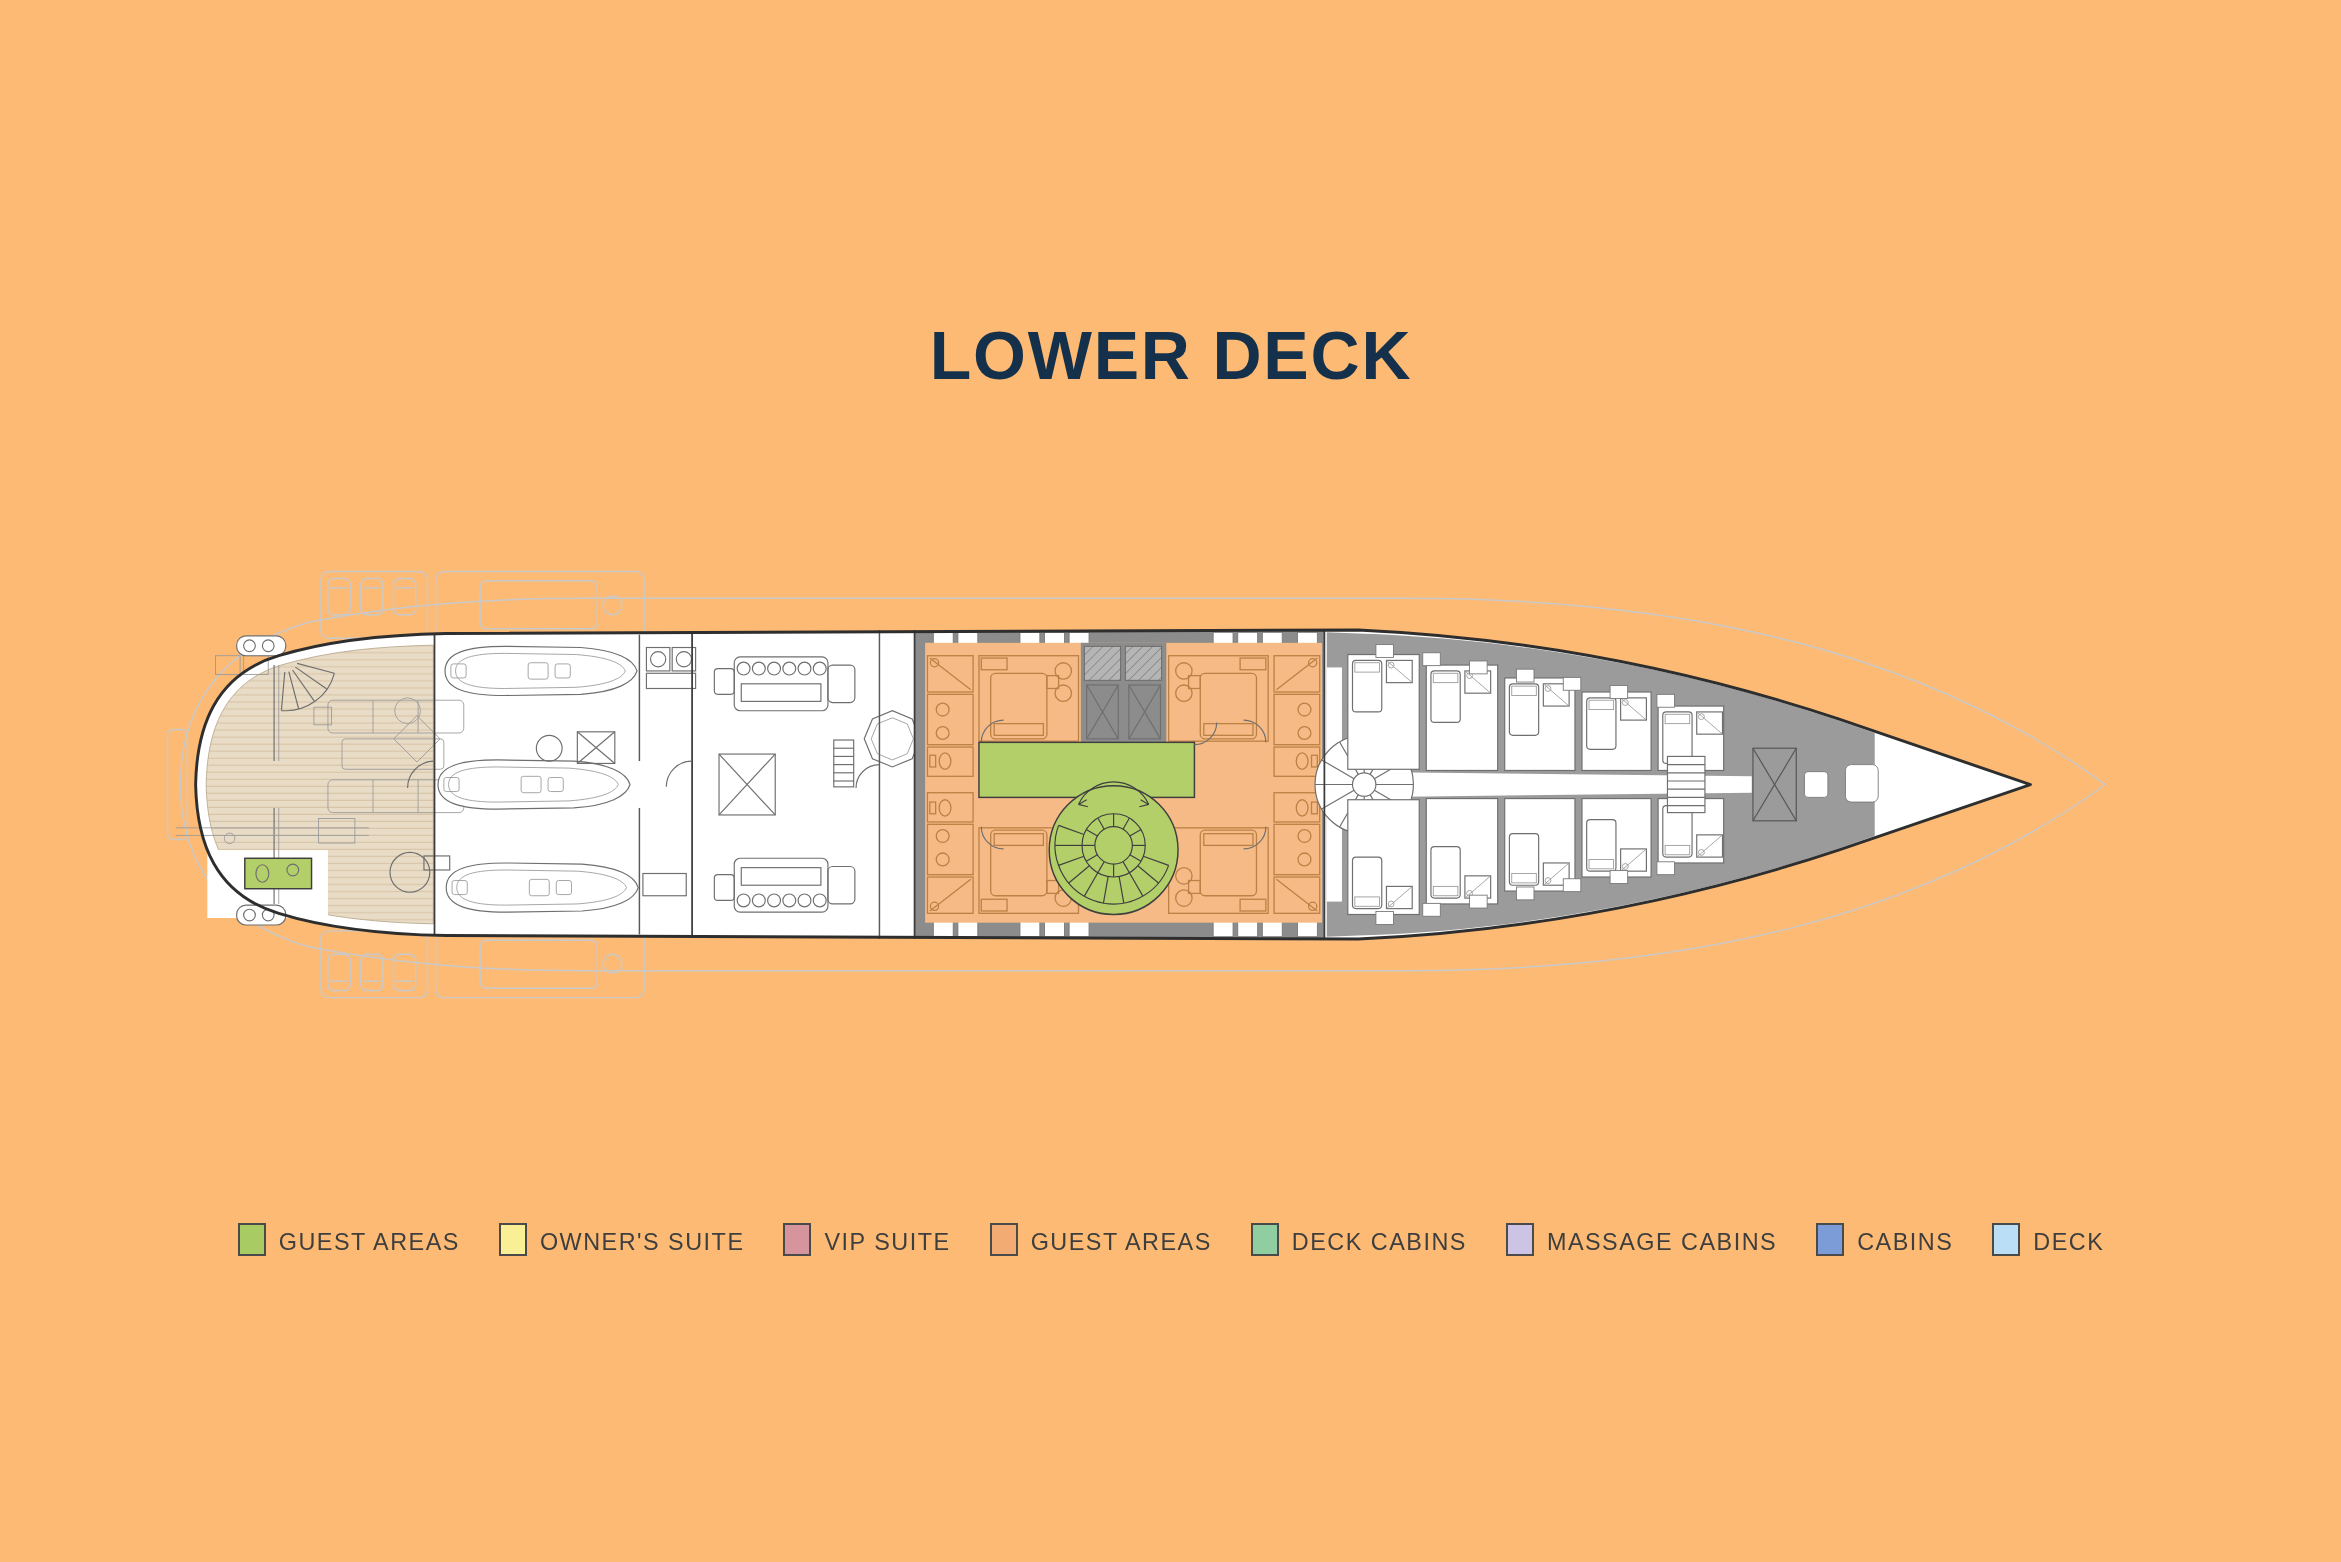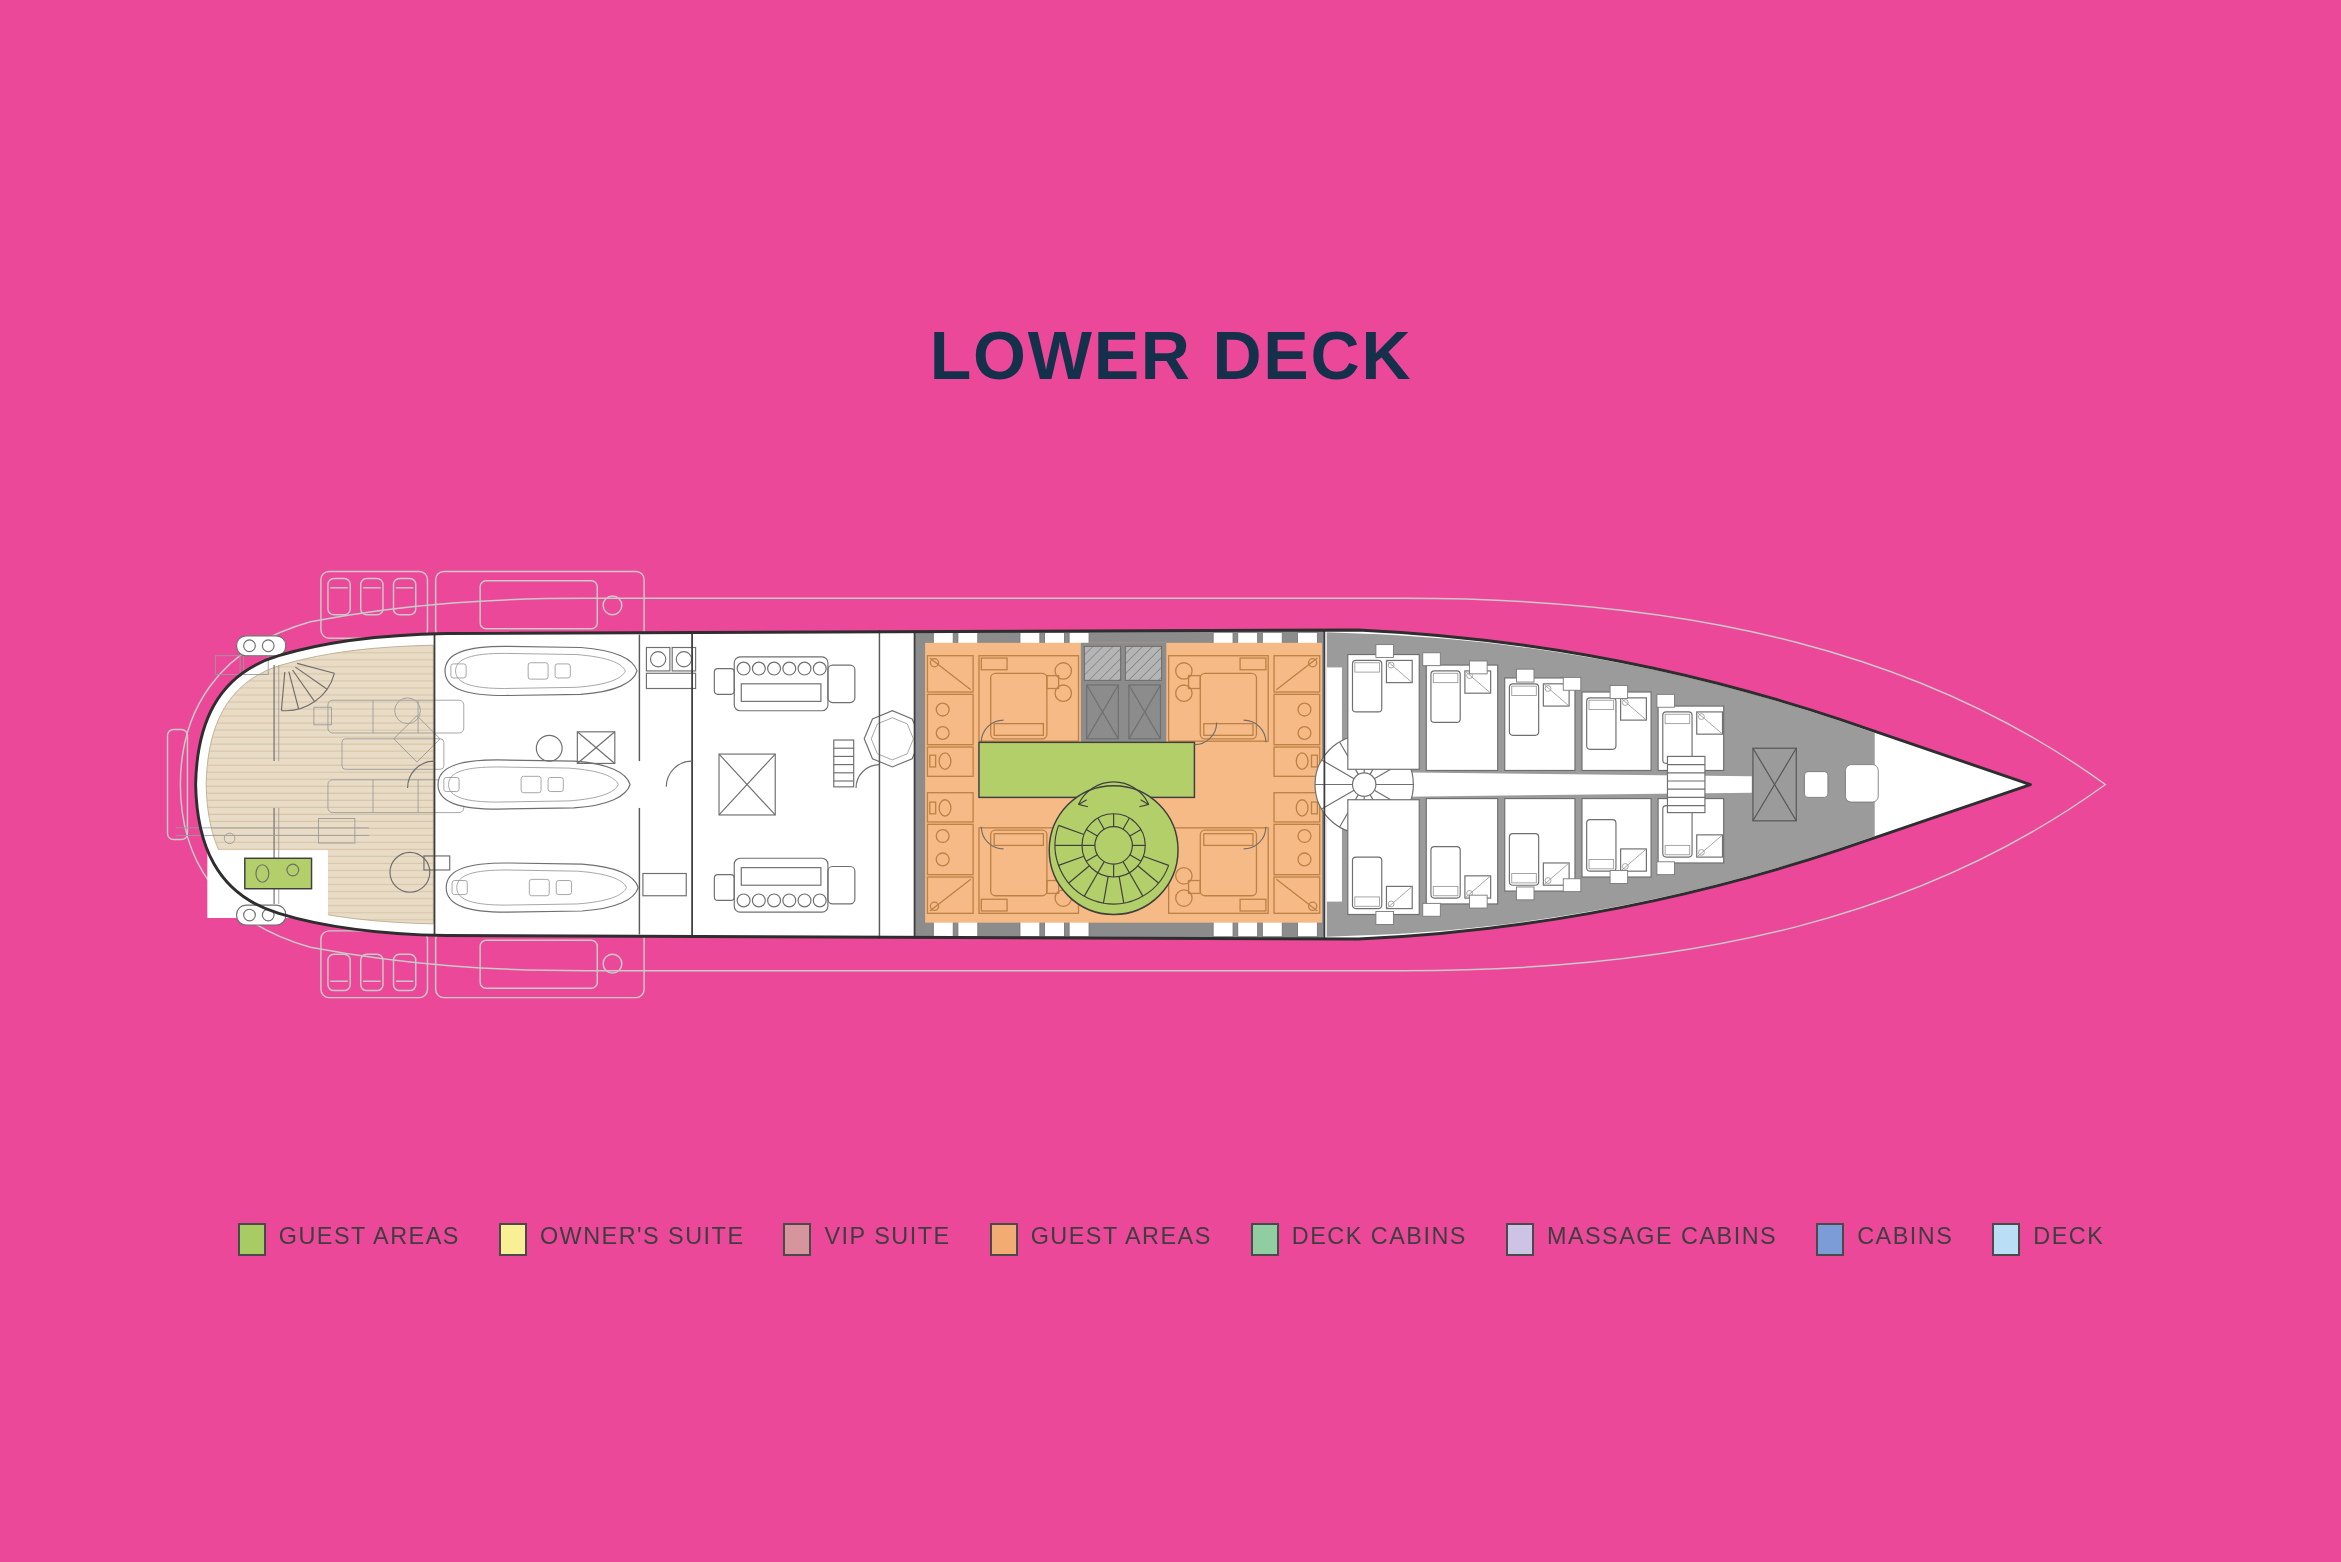--- a/index.html
+++ b/index.html
@@ -1,22 +1,22 @@
 <!DOCTYPE html>
 <html style="--guest-area-green: #b3cf6a; --guest-cabin-orange: #f5ba86; --cabin-line-orange: #bc8144; --wall-gray: #8c8c8c; --crew-gray: #9b9b9b; --deck-tan: #e9dcc6; --deck-tan-stripe: #d8c5a8; --hull-line: #2e2e2e; --ghost-line: #c9c9c9; --detail-line: #6f6f6f; --title-color: #14304a; --legend-label-color: #3e3e3e; --swatch-border: #4a4a4a;font-size:9.4px"><head>
 <meta charset="utf-8">
 <style>
   html,body{margin:0;padding:0;background:#fff;}
-  #canvas{position:relative;width:2342px;height:1562px;background:#ec4899;overflow:hidden;
+  #canvas{position:relative;width:2342px;height:1562px;background:#fdba74;overflow:hidden;
           font-family:"Liberation Sans", sans-serif;}
   .title{position:absolute;top:316px;left:0;width:100%;text-align:center;
          font-weight:700;font-size:68px;letter-spacing:1.8px;color:var(--title-color,#14304a);}
   .legend{position:absolute;top:1223px;left:0;right:0;display:flex;justify-content:center;
           align-items:center;gap:39px;}
-  .legend-item{display:flex;align-items:flex-start;gap:13px;}
+  .legend-item{display:flex;align-items:flex-end;gap:13px;}
   .swatch{display:inline-block;width:28px;height:33px;box-sizing:border-box;
           border:2.3px solid var(--swatch-border,#4a4a4a);}
   .lbl{font-size:23.4px;letter-spacing:1.5px;color:var(--legend-label-color,#3e3e3e);font-weight:400;}
   svg.plan{position:absolute;left:0;top:0;}
   
   .white{fill:#ffffff;stroke:none;}
   .ghost{stroke:var(--ghost-line,#c9c9c9);fill:none;stroke-width:2.5;}
   .thin{stroke:#9a9a9a;stroke-width:1.5;fill:none;}
   .det{stroke:var(--detail-line,#6f6f6f);fill:none;stroke-width:2;}
   .detw{stroke:var(--detail-line,#6f6f6f);fill:#ffffff;stroke-width:2;}

